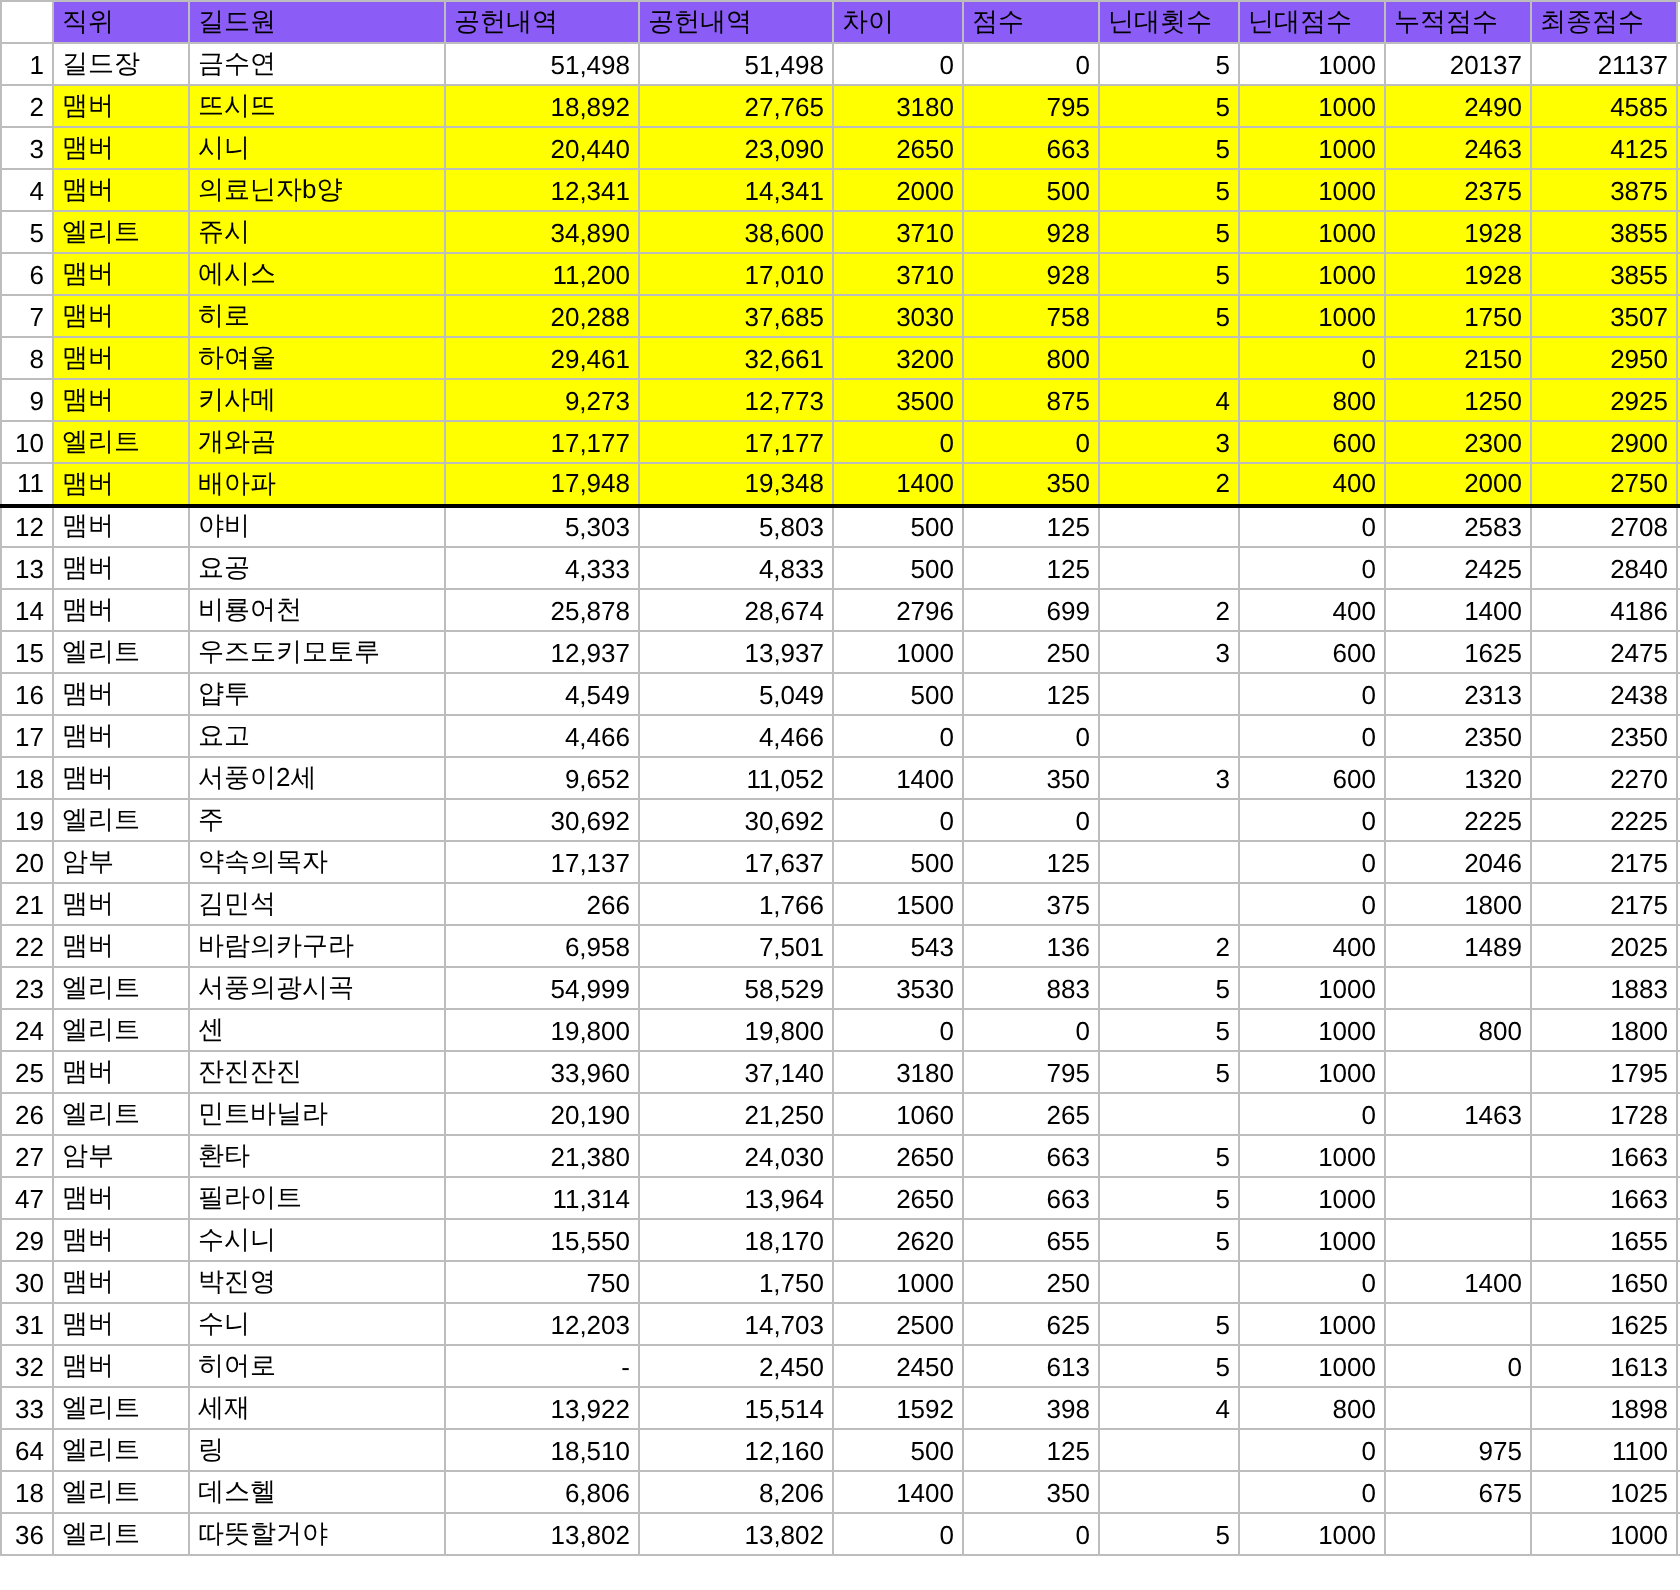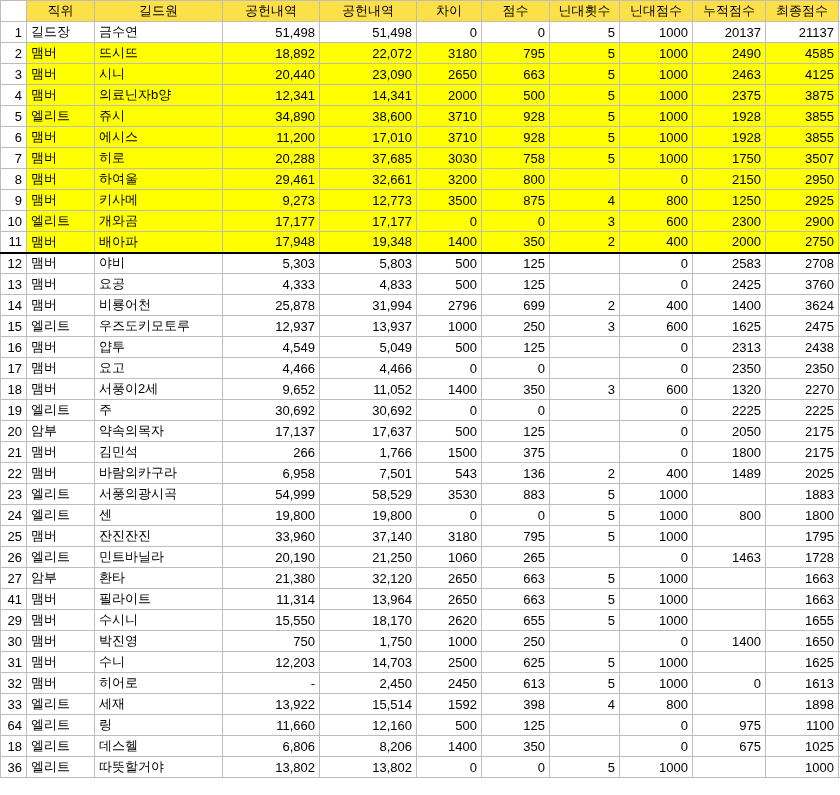--- a/index.html
+++ b/index.html
@@ -54,24 +54,24 @@
   col.c-con2   { width: 97px; }
   col.c-diff   { width: 65px; }
   col.c-score  { width: 68px; }
   col.c-raids  { width: 70px; }
   col.c-raidpt { width: 73px; }
   col.c-accum  { width: 73px; }
   col.c-final  { width: 73px; }
   col.c-tag    { width: 52px; }
 
   th.head {
-    text-align: center;
+    text-align: left;
     border-top: 1px solid #9e9e9e;
     border-bottom: 1px solid #6f6f6f;
-    background: #fde047;
+    background: #8b5cf6;
   }
   td.txt { text-align: left; }
   td.num { text-align: right; }
   td.tag { text-align: left; border-left: 1px solid #bdbdbd; }
 
   tr.hl td { background: #ffff00; }
   tr.hl td.rownum { background: #ffffff; }
   .hl-block-bottom td { border-bottom: 2px solid #000000 !important; }
   td.tagcell-empty { border: none; background: #ffffff; }
 </style>
@@ -122,21 +122,21 @@
         <td class="num">1000</td>
         <td class="num">20137</td>
         <td class="num">21137</td>
         <td class="tagcell-empty"></td>
       </tr>
       <tr class="hl">
         <td class="rownum">2</td>
         <td class="txt">맴버</td>
         <td class="txt">뜨시뜨</td>
         <td class="num">18,892</td>
-        <td class="num">22,072</td>
+        <td class="num">27,765</td>
         <td class="num">3180</td>
         <td class="num">795</td>
         <td class="num">5</td>
         <td class="num">1000</td>
         <td class="num">2490</td>
         <td class="num">4585</td>
         <td class="tag">전설</td>
       </tr>
       <tr class="hl">
         <td class="rownum">3</td>
@@ -282,35 +282,35 @@
         <td class="rownum">13</td>
         <td class="txt">맴버</td>
         <td class="txt">요공</td>
         <td class="num">4,333</td>
         <td class="num">4,833</td>
         <td class="num">500</td>
         <td class="num">125</td>
         <td class="num"></td>
         <td class="num">0</td>
         <td class="num">2425</td>
-        <td class="num">3760</td>
+        <td class="num">2840</td>
         <td class="tagcell-empty"></td>
       </tr>
       <tr>
         <td class="rownum">14</td>
         <td class="txt">맴버</td>
         <td class="txt">비룡어천</td>
         <td class="num">25,878</td>
-        <td class="num">31,994</td>
+        <td class="num">28,674</td>
         <td class="num">2796</td>
         <td class="num">699</td>
         <td class="num">2</td>
         <td class="num">400</td>
         <td class="num">1400</td>
-        <td class="num">3624</td>
+        <td class="num">4186</td>
         <td class="tagcell-empty"></td>
       </tr>
       <tr>
         <td class="rownum">15</td>
         <td class="txt">엘리트</td>
         <td class="txt">우즈도키모토루</td>
         <td class="num">12,937</td>
         <td class="num">13,937</td>
         <td class="num">1000</td>
         <td class="num">250</td>
@@ -379,21 +379,21 @@
       <tr>
         <td class="rownum">20</td>
         <td class="txt">암부</td>
         <td class="txt">약속의목자</td>
         <td class="num">17,137</td>
         <td class="num">17,637</td>
         <td class="num">500</td>
         <td class="num">125</td>
         <td class="num"></td>
         <td class="num">0</td>
-        <td class="num">2050</td>
+        <td class="num">2046</td>
         <td class="num">2175</td>
         <td class="tagcell-empty"></td>
       </tr>
       <tr>
         <td class="rownum">21</td>
         <td class="txt">맴버</td>
         <td class="txt">김민석</td>
         <td class="num">266</td>
         <td class="num">1,766</td>
         <td class="num">1500</td>
@@ -472,31 +472,31 @@
         <td class="num">0</td>
         <td class="num">1463</td>
         <td class="num">1728</td>
         <td class="tagcell-empty"></td>
       </tr>
       <tr>
         <td class="rownum">27</td>
         <td class="txt">암부</td>
         <td class="txt">환타</td>
         <td class="num">21,380</td>
-        <td class="num">32,120</td>
+        <td class="num">24,030</td>
         <td class="num">2650</td>
         <td class="num">663</td>
         <td class="num">5</td>
         <td class="num">1000</td>
         <td class="num"></td>
         <td class="num">1663</td>
         <td class="tagcell-empty"></td>
       </tr>
       <tr>
-        <td class="rownum">41</td>
+        <td class="rownum">47</td>
         <td class="txt">맴버</td>
         <td class="txt">필라이트</td>
         <td class="num">11,314</td>
         <td class="num">13,964</td>
         <td class="num">2650</td>
         <td class="num">663</td>
         <td class="num">5</td>
         <td class="num">1000</td>
         <td class="num"></td>
         <td class="num">1663</td>
@@ -569,21 +569,21 @@
         <td class="num">4</td>
         <td class="num">800</td>
         <td class="num"></td>
         <td class="num">1898</td>
         <td class="tagcell-empty"></td>
       </tr>
       <tr>
         <td class="rownum">64</td>
         <td class="txt">엘리트</td>
         <td class="txt">링</td>
-        <td class="num">11,660</td>
+        <td class="num">18,510</td>
         <td class="num">12,160</td>
         <td class="num">500</td>
         <td class="num">125</td>
         <td class="num"></td>
         <td class="num">0</td>
         <td class="num">975</td>
         <td class="num">1100</td>
         <td class="tagcell-empty"></td>
       </tr>
       <tr>

